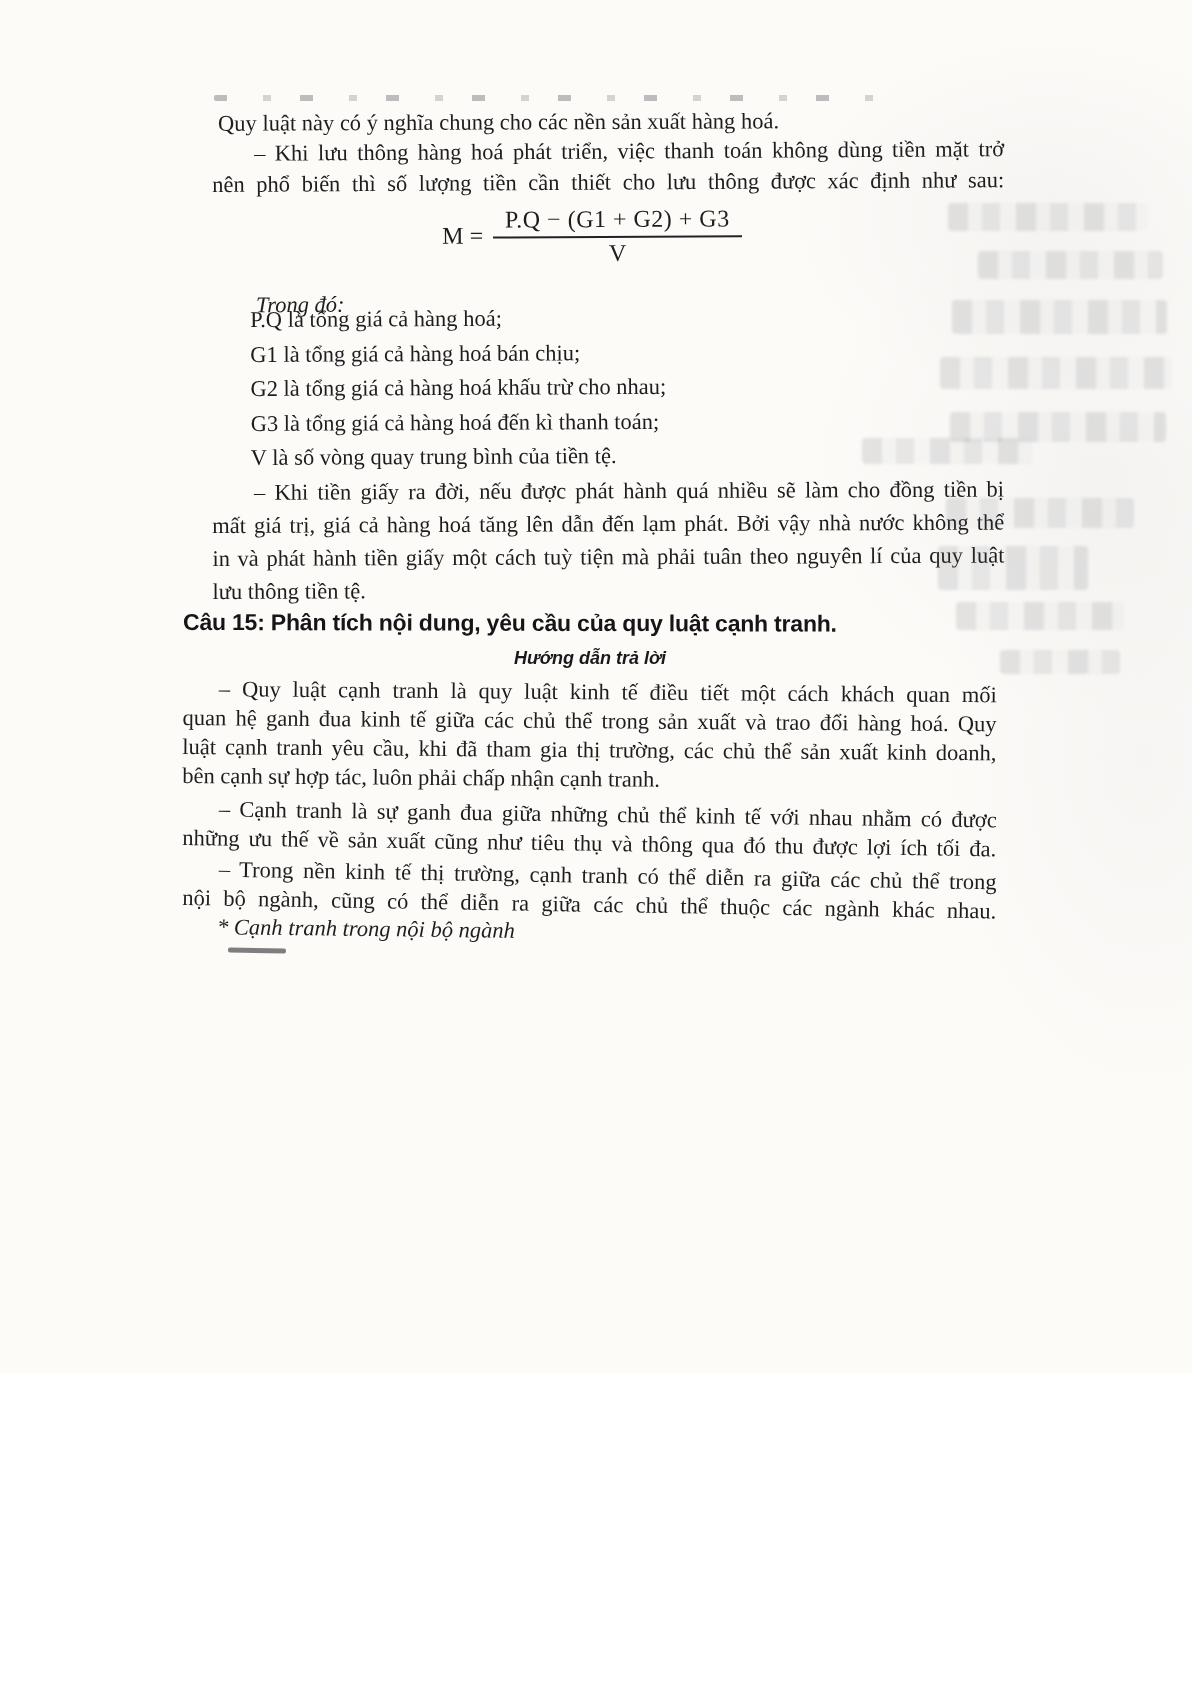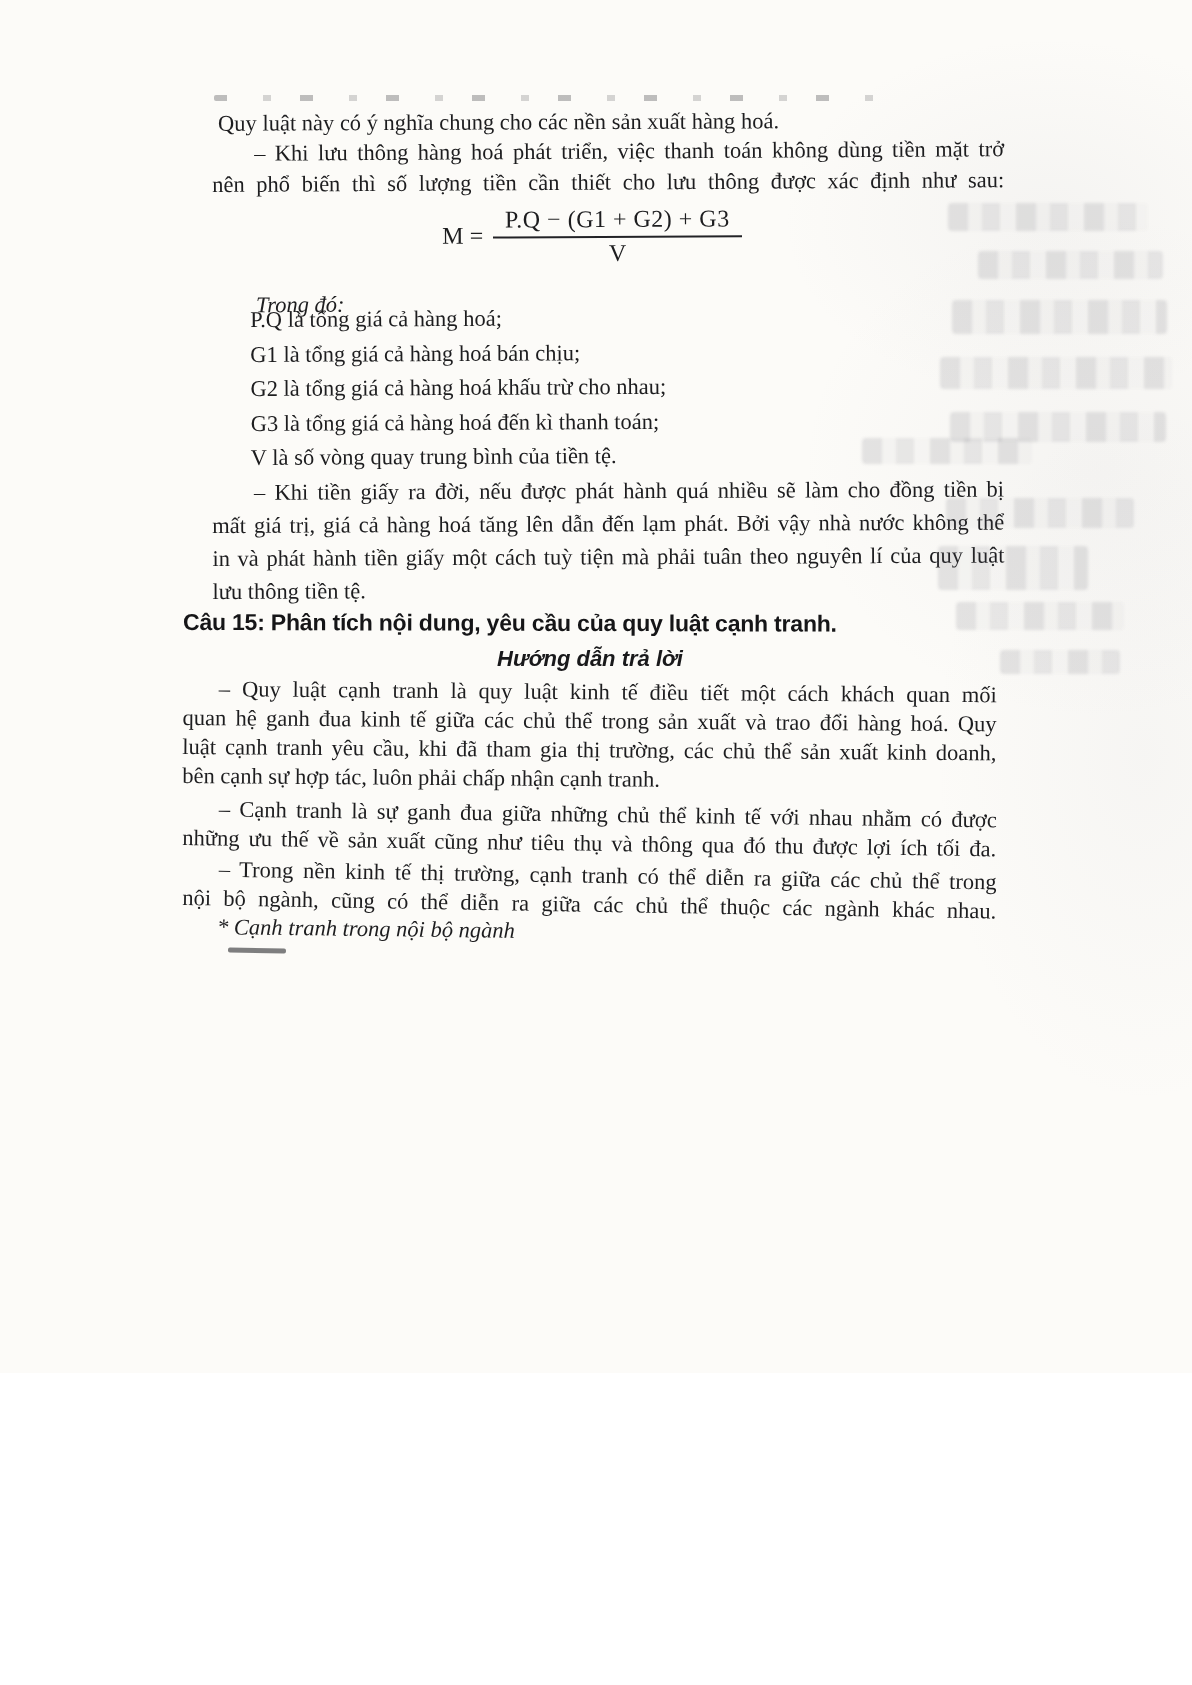--- a/index.html
+++ b/index.html
@@ -57,21 +57,21 @@
 
   .q-heading {
     left:183px; top:608px; width:814px;
     font-family:"Liberation Sans","DejaVu Sans",sans-serif;
     font-weight:bold; font-size:23px; line-height:31px; letter-spacing:-0.2px;
     color:#151517; transform:rotate(0.15deg);
   }
   .guide {
     left:183px; top:645px; width:814px; text-align:center;
     font-family:"Liberation Sans","DejaVu Sans",sans-serif;
-    font-weight:bold; font-style:italic; font-size:22px; line-height:27px;
+    font-weight:bold; font-style:italic; font-size:18px; line-height:27px;
     color:#19191b;
   }
 
   .ans1 { left:183px; top:674px; width:814px; transform:rotate(0.45deg); transform-origin:left top; }
   .ans1 .line { line-height:29px; }
   .ans2 { left:183px; top:795px; width:814px; transform:rotate(0.8deg); transform-origin:left top; }
   .ans2 .line { line-height:28.5px; }
   .ans3 { left:183px; top:854px; width:814px; transform:rotate(0.95deg); transform-origin:left top; }
   .ans3 .line { line-height:29px; }
   .subhead { left:217px; top:913px; transform:rotate(0.7deg); }

